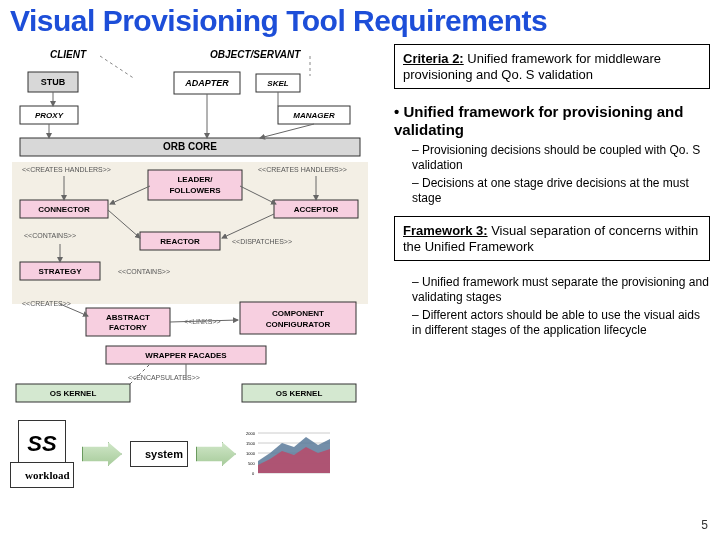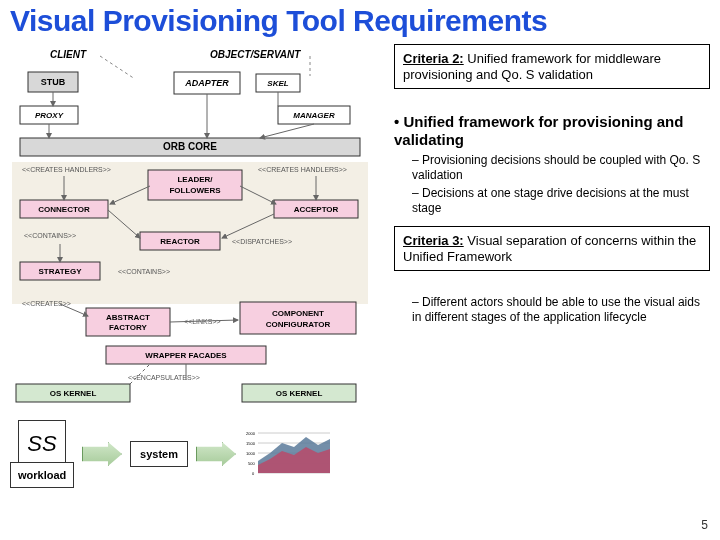--- a/index.html
+++ b/index.html
@@ -3,32 +3,32 @@
 <meta charset="utf-8">
 <style>
   * { box-sizing: border-box; margin: 0; padding: 0; }
   body { width: 720px; height: 540px; background: #fff; font-family: Arial, Helvetica, sans-serif; position: relative; overflow: hidden; }
   .slide { width: 100%; height: 100%; padding: 4px 10px; position: relative; }
   .title { font-family: Arial, Helvetica, sans-serif; font-weight: 900; font-size: 30px; color: #1d4ed8; letter-spacing: -0.5px; margin-bottom: 6px; }
   .columns { display: flex; gap: 20px; justify-content: space-between; }
   .left-col { width: 360px; flex-shrink: 0; }
   .right-col { flex: 1; padding-left: 4px; }
   .diagram { width: 100%; border: 0; }
-  .criteria-box { border: 1px solid #000; padding: 6px 8px; font-size: 13px; line-height: 1.2; margin-bottom: 24px; background: #fff; }
+  .criteria-box { border: 1px solid #000; padding: 6px 8px; font-size: 13px; line-height: 1.2; margin-bottom: 14px; background: #fff; }
   .criteria-box .ct { font-weight: bold; text-decoration: underline; }
   .bullet-head { font-size: 15px; font-weight: bold; margin: 4px 0 4px 0; line-height: 1.2; }
   .sub-bullets { font-size: 12px; margin-left: 18px; margin-bottom: 10px; line-height: 1.25; }
   .sub-bullets .sb { margin-bottom: 3px; }
   .bottom-row { position: absolute; left: 10px; top: 420px; width: 360px; display: flex; align-items: center; gap: 8px; }
-  .callout { position: relative; background: #fff; border: 1px solid #333; font-size: 11px; font-weight: bold; padding: 6px 7px; }
-  .callout.w { width: 64px; text-align: center; }
+  .callout { position: relative; background: #fff; border: 1px solid #333; font-size: 11px; font-weight: bold; padding: 6px 14px; }
+  .callout.w { width: 64px; text-align: center; font-family: Liberation Serif, serif; }
   .callout.s { width: 58px; text-align: center; }
   .callout::before, .callout::after { content: ''; position: absolute; }
   .arrow-block { width: 40px; height: 24px; background: linear-gradient(#cfe6c7,#a8cc9c); clip-path: polygon(0 20%, 65% 20%, 65% 0, 100% 50%, 65% 100%, 65% 80%, 0 80%); border: 1px solid #6a9a5e; flex-shrink:0; }
-  .ss-glyph { width: 48px; height: 48px; border: 1px solid #333; display:flex; align-items:center; justify-content:center; font-size: 22px; font-weight: normal; font-style: italic; background:#fff; }
+  .ss-glyph { width: 48px; height: 48px; border: 1px solid #333; display:flex; align-items:center; justify-content:center; font-size: 22px; font-weight: bold; font-style: italic; background:#fff; }
   .mini-chart { width: 88px; height: 54px; border: 0; position: relative; }
   .page-num { position: absolute; right: 12px; bottom: 8px; font-size: 12px; color: #333; }
   svg text { font-family: Arial, sans-serif; }
 </style>
 </head>
 <body>
 
 <div class="slide">
   <div class="title">Visual Provisioning Tool Requirements</div>
 
@@ -135,24 +135,25 @@
         <span class="ct">Criteria 2:</span><span> Unified framework for middleware provisioning and Qo. S validation</span>
       </div>
 
       <div class="bullet-head">• <span>Unified framework for provisioning and validating</span></div>
       <div class="sub-bullets">
         <div class="sb">– <span>Provisioning decisions should be coupled with Qo. S validation</span></div>
         <div class="sb">– <span>Decisions at one stage drive decisions at the must stage</span></div>
       </div>
 
       <div class="criteria-box">
-        <span class="ct">Criteria 3:</span><span> Visual separation of concerns within the Unified Framework</span>
+        <span class="ct">Framework 3:</span><span> Visual separation of concerns within the Unified Framework</span>
       </div>
 
       <div class="sub-bullets">
+        <div class="sb">– <span>Unified framework must separate the provisioning and validating stages</span></div>
         <div class="sb">– <span>Different actors should be able to use the visual aids in different stages of the application lifecycle</span></div>
       </div>
     </div>
   </div>
 
   <div class="bottom-row">
     <div style="display:flex;flex-direction:column;align-items:center;">
       <div class="ss-glyph">
           <span>SS</span>
         </div>

